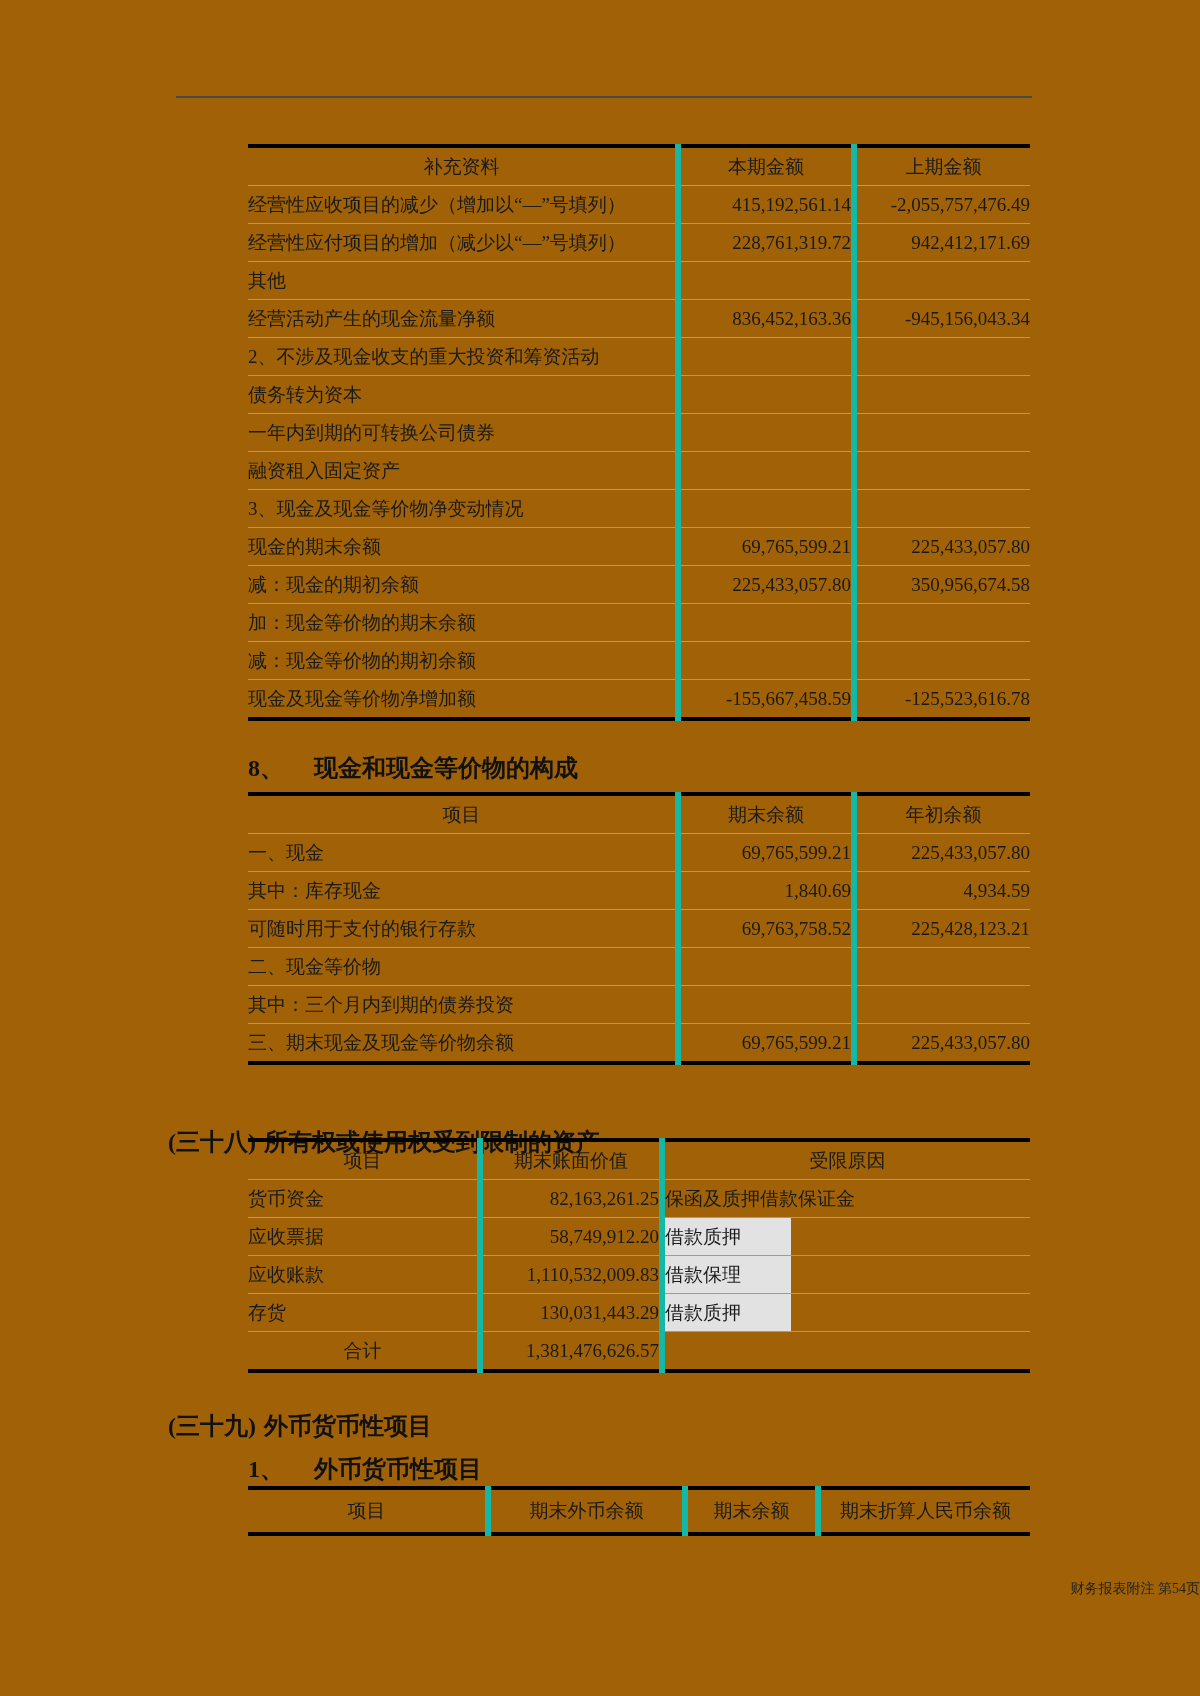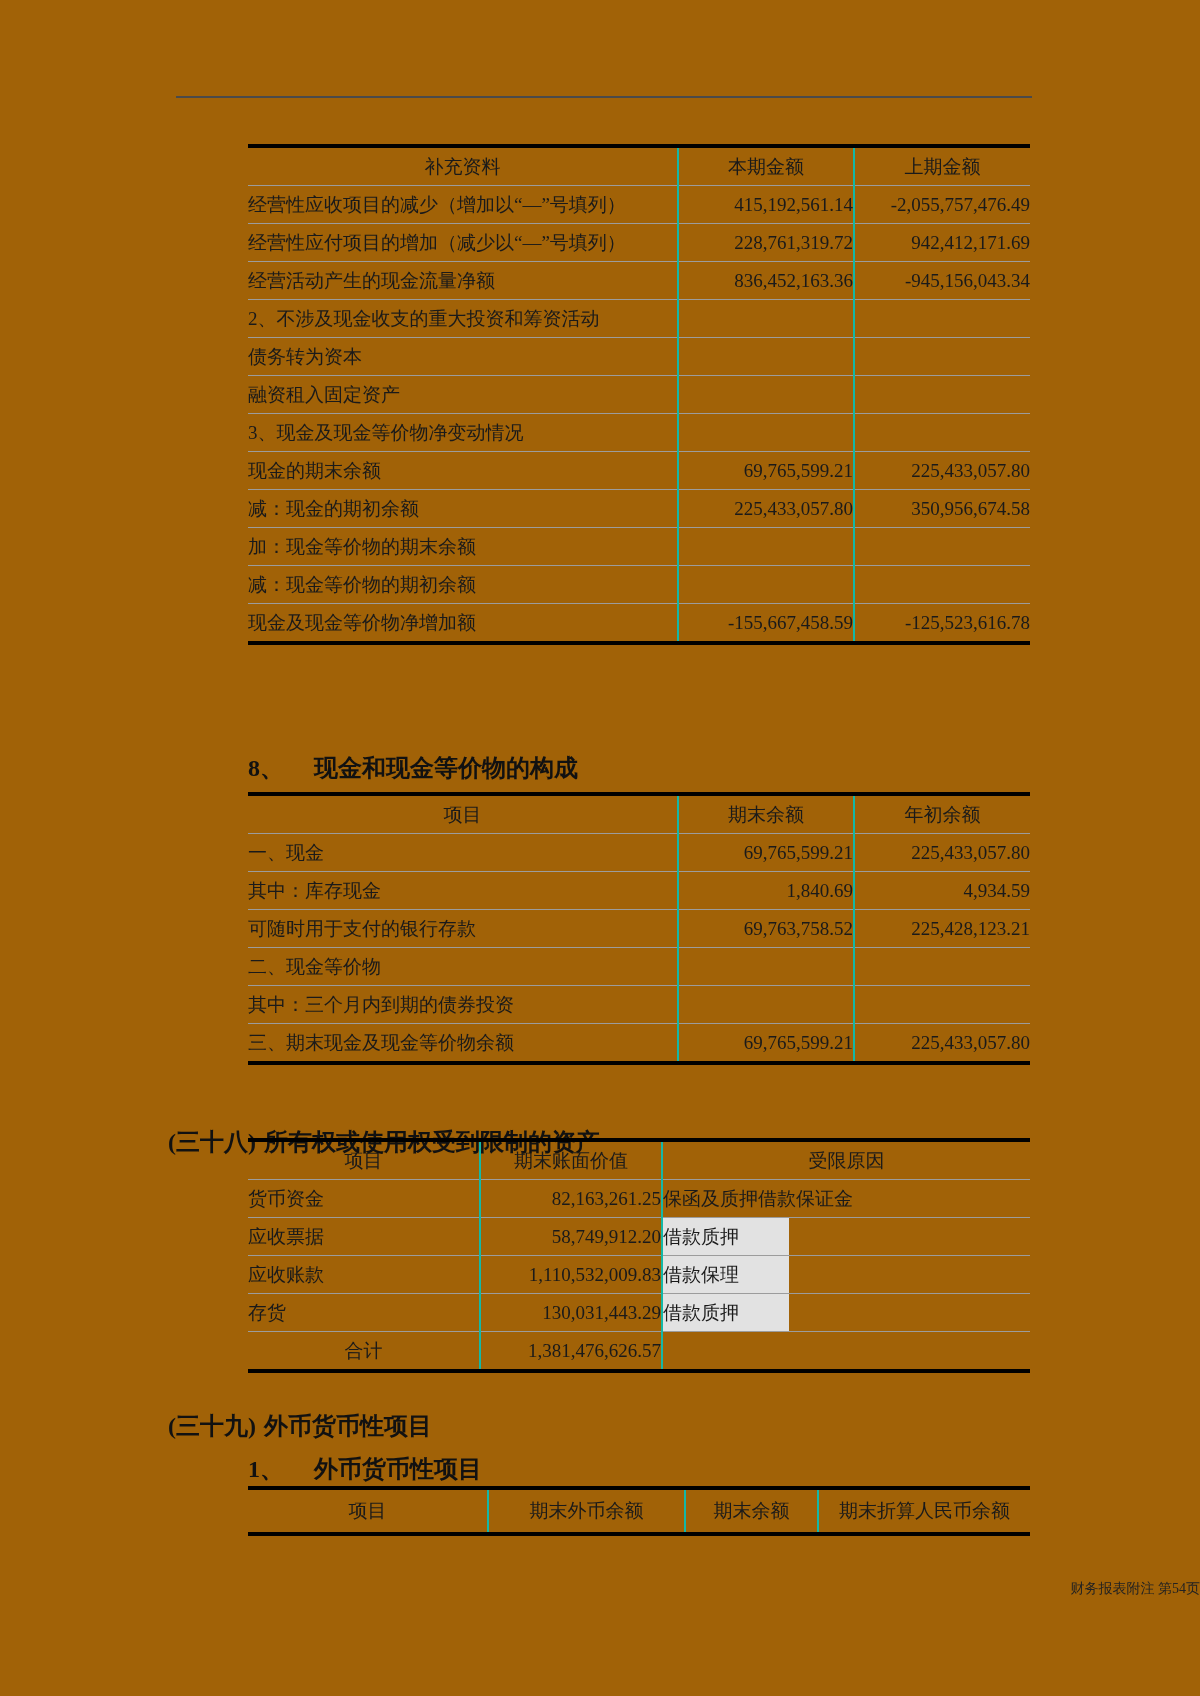--- a/index.html
+++ b/index.html
@@ -15,21 +15,21 @@
     border-top:4px solid #000; border-bottom:4px solid #000;
     font-size:19px;
   }
   table.t th, table.t td {
     border-top:1px solid #9c9c9c;
     font-weight:400; font-size:19px; color:#1a1a1a;
     white-space:nowrap; overflow:hidden; padding:0;
     height:37px; vertical-align:middle;
   }
   table.t tr:first-child th { border-top:none; }
-  table.t th + th, table.t td + td { border-left:2px solid #14b8a6; }
+  table.t th + th, table.t td + td { border-left:6px solid #14b8a6; }
   table.t th { text-align:center; }
   td.lbl { text-align:left; padding-left:10px; }
   td.ind1 { padding-left:47px; }
   td.ind2 { padding-left:58px; }
   td.ctr { text-align:center; }
   td.num { text-align:right; padding-right:12px; }
   td.reason { text-align:left; padding-left:13px; }
   .hl { background:#e2e2e2; display:inline-block; min-width:118px; padding:9px 8px 5px 0; margin:-9px 0 -5px 0; }
 
   #t1 { left:248px; top:144px; }
@@ -75,31 +75,41 @@
           <td class="lbl ind1">经营性应收项目的减少（增加以“—”号填列）</td>
           <td class="num">415,192,561.14</td>
           <td class="num">-2,055,757,476.49</td>
         </tr>
         <tr>
           <td class="lbl ind1">经营性应付项目的增加（减少以“—”号填列）</td>
           <td class="num">228,761,319.72</td>
           <td class="num">942,412,171.69</td>
         </tr>
         <tr>
+          <td class="lbl ind1">其他</td>
+          <td class="num"></td>
+          <td class="num"></td>
+        </tr>
+        <tr>
           <td class="lbl">经营活动产生的现金流量净额</td>
           <td class="num">836,452,163.36</td>
           <td class="num">-945,156,043.34</td>
         </tr>
         <tr>
           <td class="lbl">2、不涉及现金收支的重大投资和筹资活动</td>
           <td class="num"></td>
           <td class="num"></td>
         </tr>
         <tr>
           <td class="lbl">债务转为资本</td>
+          <td class="num"></td>
+          <td class="num"></td>
+        </tr>
+        <tr>
+          <td class="lbl">一年内到期的可转换公司债券</td>
           <td class="num"></td>
           <td class="num"></td>
         </tr>
         <tr>
           <td class="lbl">融资租入固定资产</td>
           <td class="num"></td>
           <td class="num"></td>
         </tr>
         <tr>
           <td class="lbl">3、现金及现金等价物净变动情况</td>

